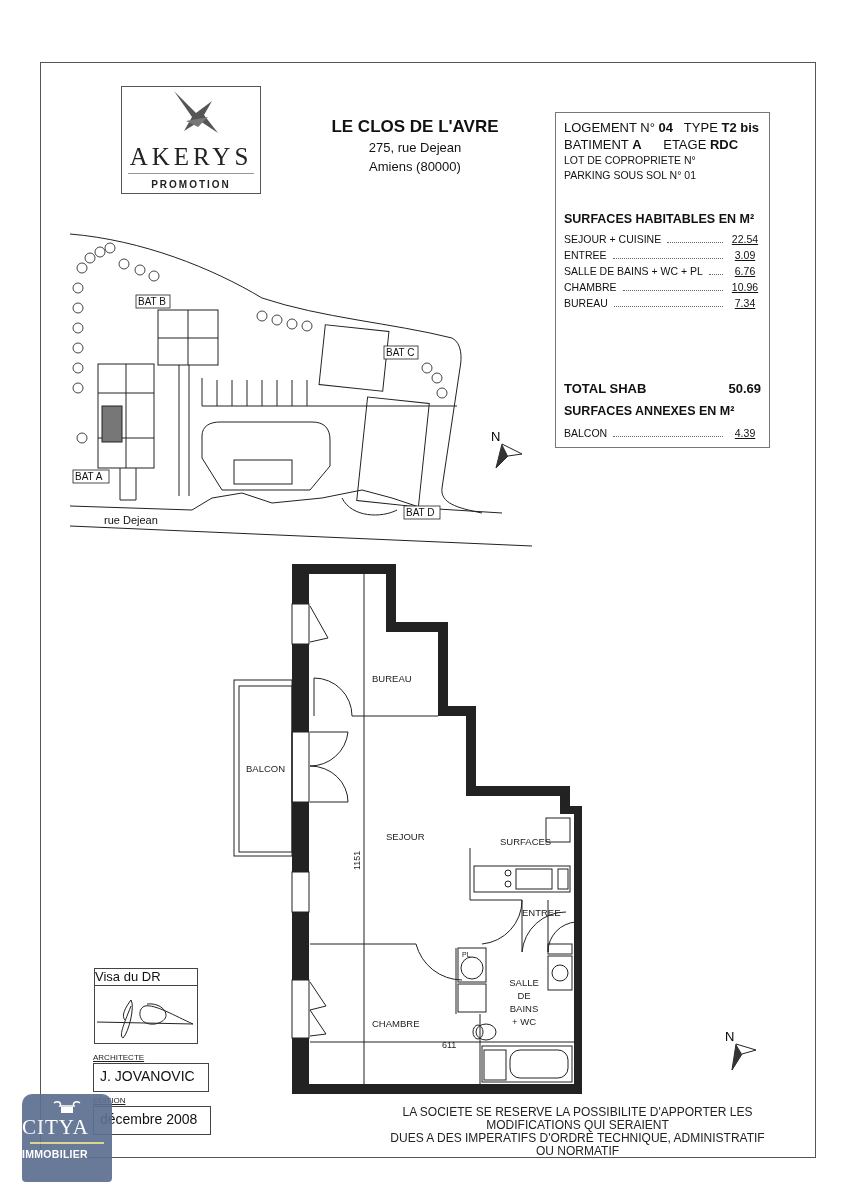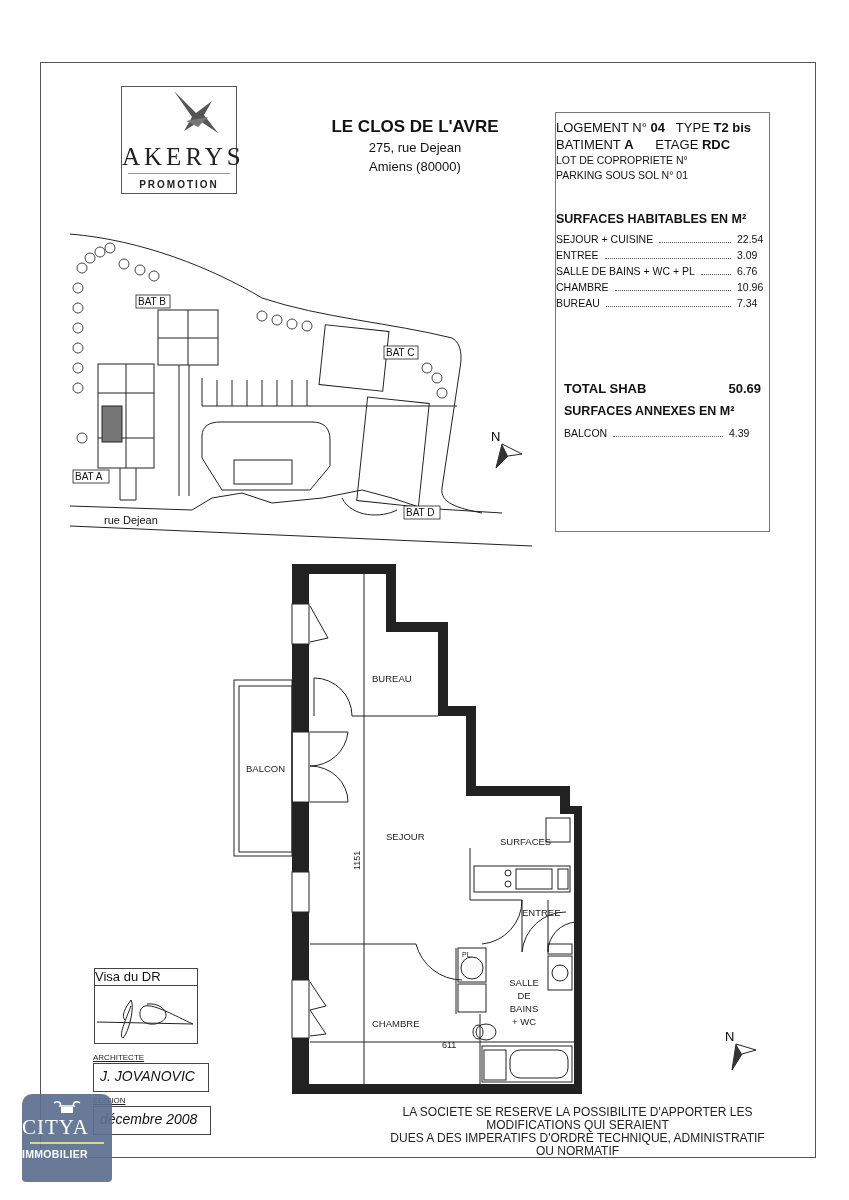--- a/index.html
+++ b/index.html
@@ -1,44 +1,44 @@
 <!DOCTYPE html>
 <html><head>
 <meta charset="utf-8">
 <style>
   html,body{margin:0;padding:0;background:#fff;}
   body{width:849px;height:1200px;position:relative;overflow:hidden;font-family:"Liberation Sans",sans-serif;color:#111;}
   .frame{position:absolute;left:40px;top:62px;width:776px;height:1096px;border:1.5px solid #555;box-sizing:border-box;}
-  .logo-box{position:absolute;left:121px;top:86px;width:116px;height:108px;border:1.5px solid #555;box-sizing:border-box;background:#fff;}
+  .logo-box{position:absolute;left:121px;top:86px;width:140px;height:108px;border:1.5px solid #555;box-sizing:border-box;background:#fff;}
   .logo-word{position:absolute;left:0;right:0;top:56px;text-align:center;font-family:"Liberation Serif",serif;font-size:25px;letter-spacing:4px;color:#222;}
   .logo-line{position:absolute;left:6px;right:6px;top:86px;border-top:1px solid #999;}
   .logo-sub{position:absolute;left:0;right:0;top:92px;text-align:center;font-size:10px;font-weight:bold;letter-spacing:2px;color:#222;}
   .title-block{position:absolute;left:300px;top:116px;width:230px;text-align:center;}
   .title-main{font-size:17px;font-weight:bold;line-height:22px;}
   .title-sub{font-size:13px;line-height:19px;}
-  .info-box{position:absolute;left:555px;top:112px;width:215px;height:420px;border:1.5px solid #777;box-sizing:border-box;padding:6px 0;font-size:12px;}
+  .info-box{position:absolute;left:555px;top:112px;width:215px;height:336px;border:1.5px solid #777;box-sizing:border-box;padding:6px 8px;font-size:12px;}
   .row-big{font-size:13px;line-height:17px;white-space:nowrap;}
   .row-big b{font-size:13px;}
   .row-sm{font-size:10.5px;line-height:15px;white-space:nowrap;}
   .sec-h{font-size:12.5px;font-weight:bold;margin-top:28px;line-height:16px;white-space:nowrap;}
   .srow{display:flex;align-items:baseline;font-size:10.5px;line-height:16px;}
   .srow .lbl{white-space:nowrap;}
   .srow .dots{flex:1;border-bottom:1px dotted #666;margin:0 6px 3px 6px;}
-  .srow .val{width:32px;text-align:left;}
+  .srow .val{width:32px;text-align:center;text-decoration:underline;}
   .total-row{display:flex;justify-content:space-between;font-size:13px;font-weight:bold;position:absolute;left:8px;right:8px;top:268px;}
   .annex{position:absolute;left:8px;right:8px;top:290px;}
   .sitemap{position:absolute;left:62px;top:228px;width:470px;height:320px;}
   .north1{position:absolute;left:488px;top:428px;width:40px;height:44px;}
   .north2{position:absolute;left:722px;top:1028px;width:40px;height:44px;}
   .plan{position:absolute;left:230px;top:560px;width:380px;height:540px;}
   .room-label{position:absolute;font-size:9.5px;color:#222;text-align:center;line-height:13px;}
   .visa{position:absolute;left:94px;top:968px;width:104px;height:76px;border:1px solid #444;border-top:1.5px solid #444;box-sizing:border-box;}
   .visa-title{text-align:left;font-size:13px;border-bottom:1px solid #444;line-height:16px;}
   .small-cap{position:absolute;font-size:8px;text-decoration:underline;color:#222;}
-  .name-box{position:absolute;border:1px solid #444;box-sizing:border-box;font-size:14px;padding:4px 6px;background:#fff;font-style:italic;}
+  .name-box{position:absolute;border:1px solid #444;box-sizing:border-box;font-size:14px;padding:4px 6px;background:#fff;}
   .disclaimer{position:absolute;left:385px;top:1106px;width:385px;text-align:center;font-size:12px;line-height:13px;color:#222;}
   .citya{position:absolute;left:22px;top:1094px;width:90px;height:88px;background:#5d6f91;opacity:0.92;border-radius:10px 10px 4px 4px;color:#fff;}
   .citya-name{font-family:"Liberation Serif",serif;font-size:21px;letter-spacing:1px;margin-top:22px;line-height:22px;}
   .citya-line{height:2px;background:#d9d28a;margin:4px 8px;}
   .citya-sub{font-size:10.5px;font-weight:bold;letter-spacing:0.3px;}
 </style>
 </head>
 <body>
 
 <div class="frame"></div>

